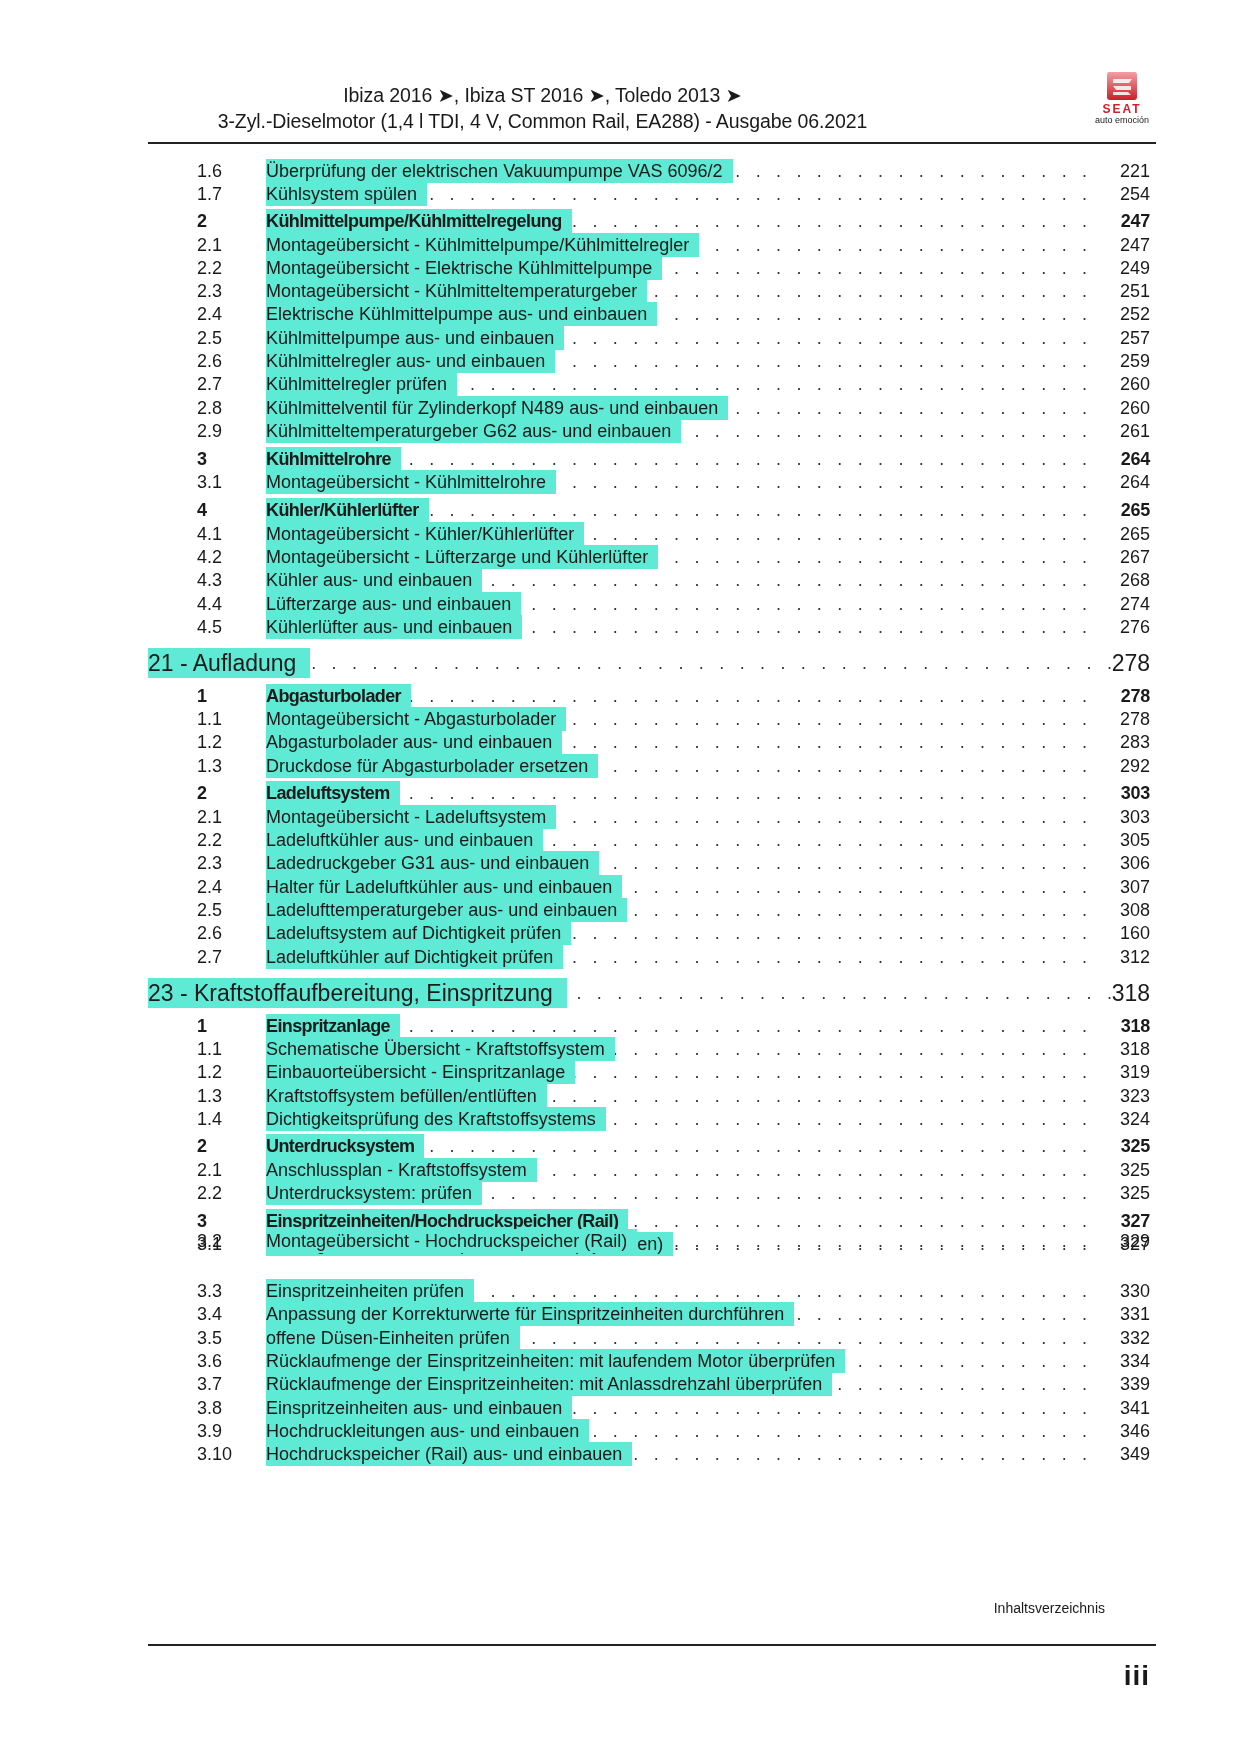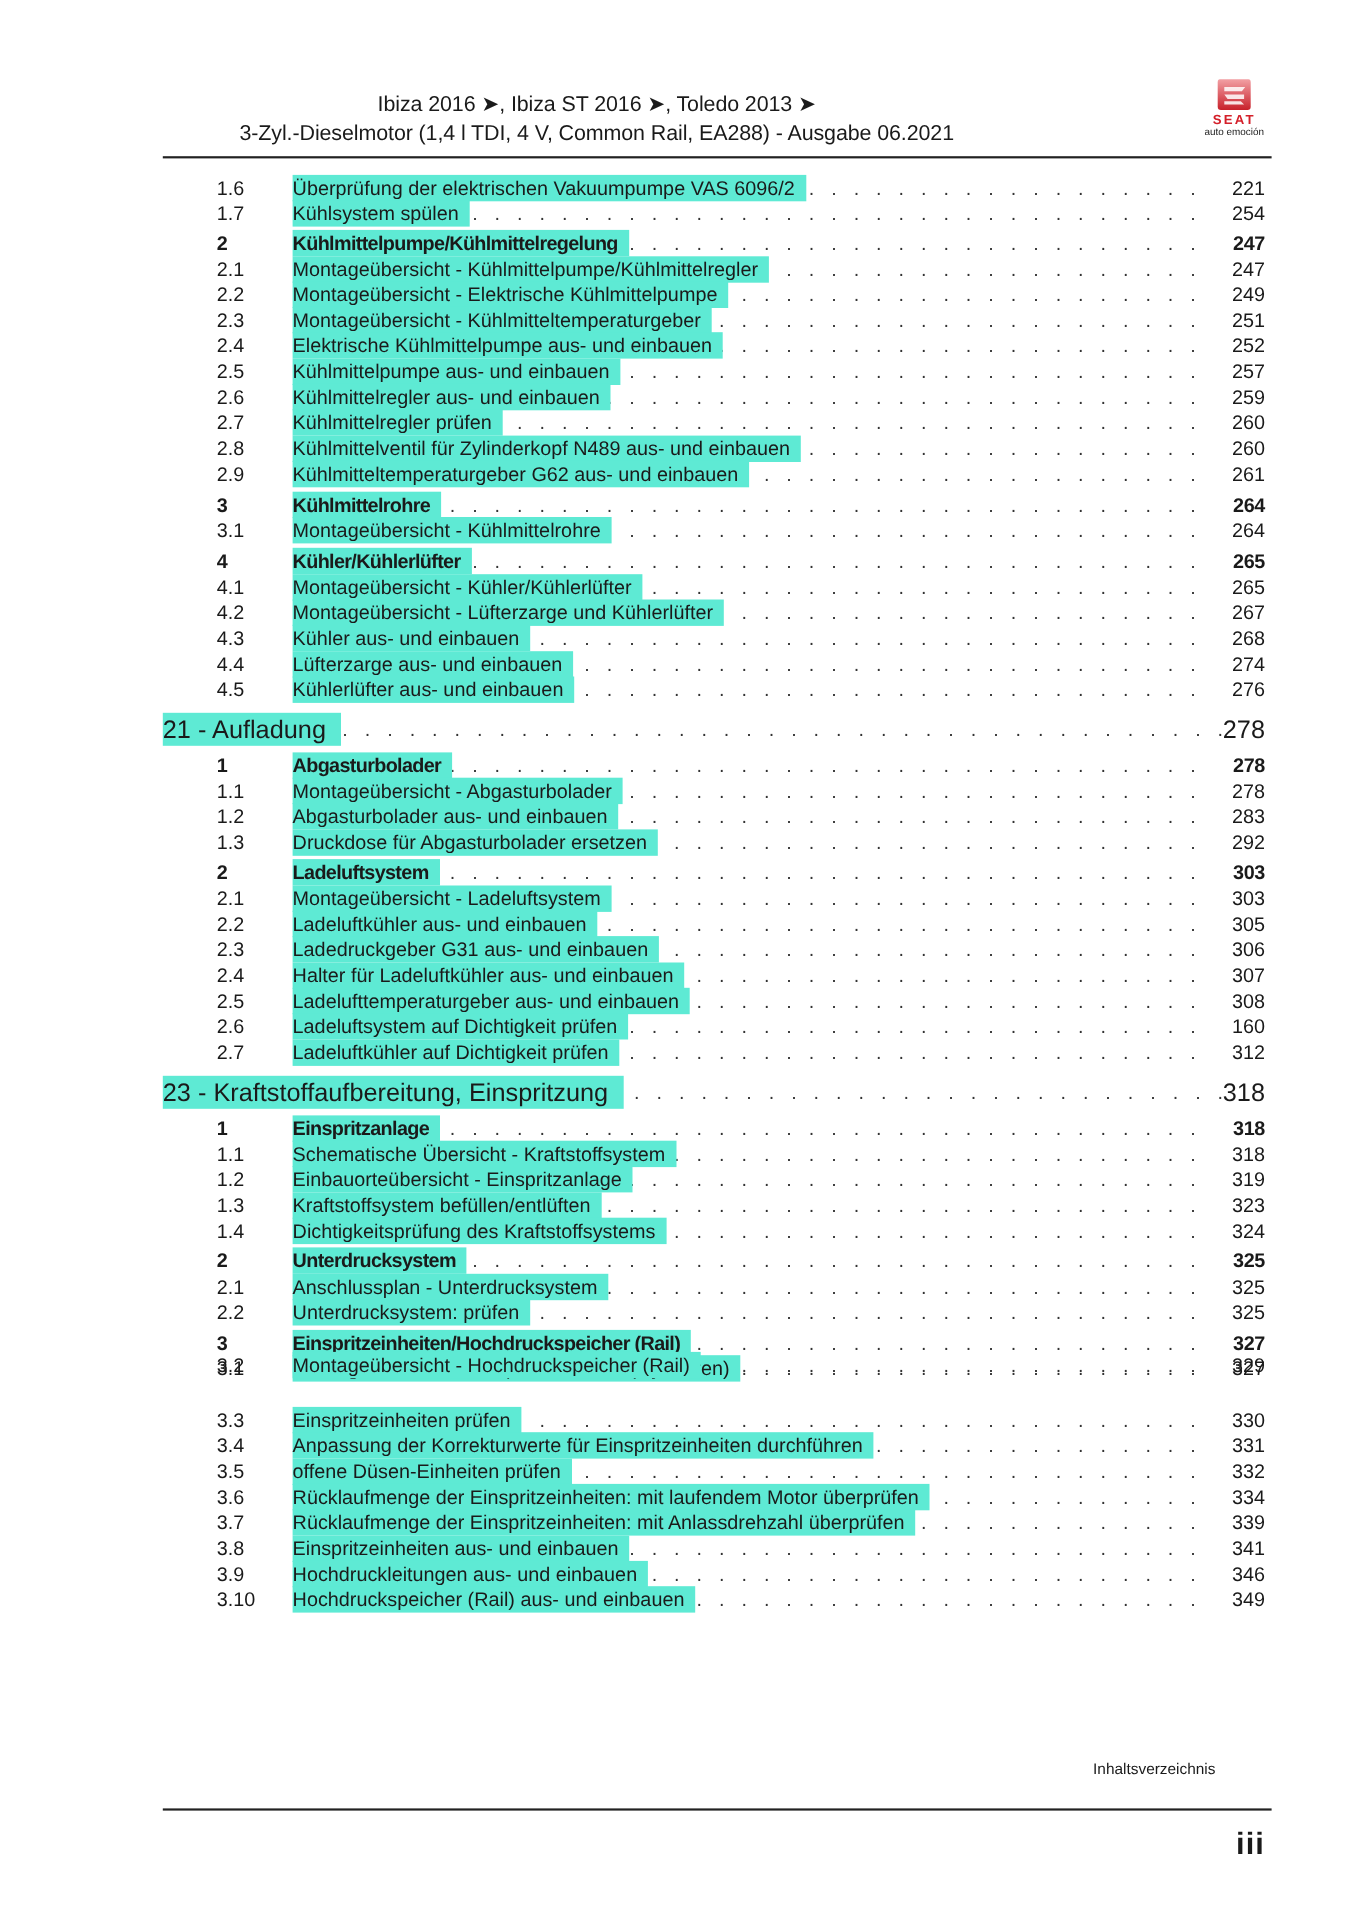--- a/index.html
+++ b/index.html
@@ -292,21 +292,21 @@
     </div>
     <div class="row bold" style="top: 1134px;">
       <span class="num">2</span>
       <span class="dots">. . . . . . . . . . . . . . . . . . . . . . . . . . . . . . . . . . . . . . . . . . . . . . . . . . . . . . . . . . . . . . . . . . . . . . . . . . . . . . . . . . . . . . . . . . . . . . . . . . . . . . . . . . . . . . . . . . . . . . . . . . . . . . . . . . . . . . . . . . . . . . . . . . . . . . . . . . . . . . . . </span>
       <span class="title">Unterdrucksystem</span>
       <span class="page">325</span>
     </div>
     <div class="row" style="top: 1158px;">
       <span class="num">2.1</span>
       <span class="dots">. . . . . . . . . . . . . . . . . . . . . . . . . . . . . . . . . . . . . . . . . . . . . . . . . . . . . . . . . . . . . . . . . . . . . . . . . . . . . . . . . . . . . . . . . . . . . . . . . . . . . . . . . . . . . . . . . . . . . . . . . . . . . . . . . . . . . . . . . . . . . . . . . . . . . . . . . . . . . . . . </span>
-      <span class="title">Anschlussplan - Unterdrucksystem</span>
+      <span class="title">Anschlussplan - Kraftstoffsystem</span>
       <span class="page">325</span>
     </div>
     <div class="row" style="top: 1181px;">
       <span class="num">2.2</span>
       <span class="dots">. . . . . . . . . . . . . . . . . . . . . . . . . . . . . . . . . . . . . . . . . . . . . . . . . . . . . . . . . . . . . . . . . . . . . . . . . . . . . . . . . . . . . . . . . . . . . . . . . . . . . . . . . . . . . . . . . . . . . . . . . . . . . . . . . . . . . . . . . . . . . . . . . . . . . . . . . . . . . . . . </span>
       <span class="title">Unterdrucksystem: prüfen</span>
       <span class="page">325</span>
     </div>
     <div class="row bold" style="top: 1209px;">
       <span class="num">3</span>

